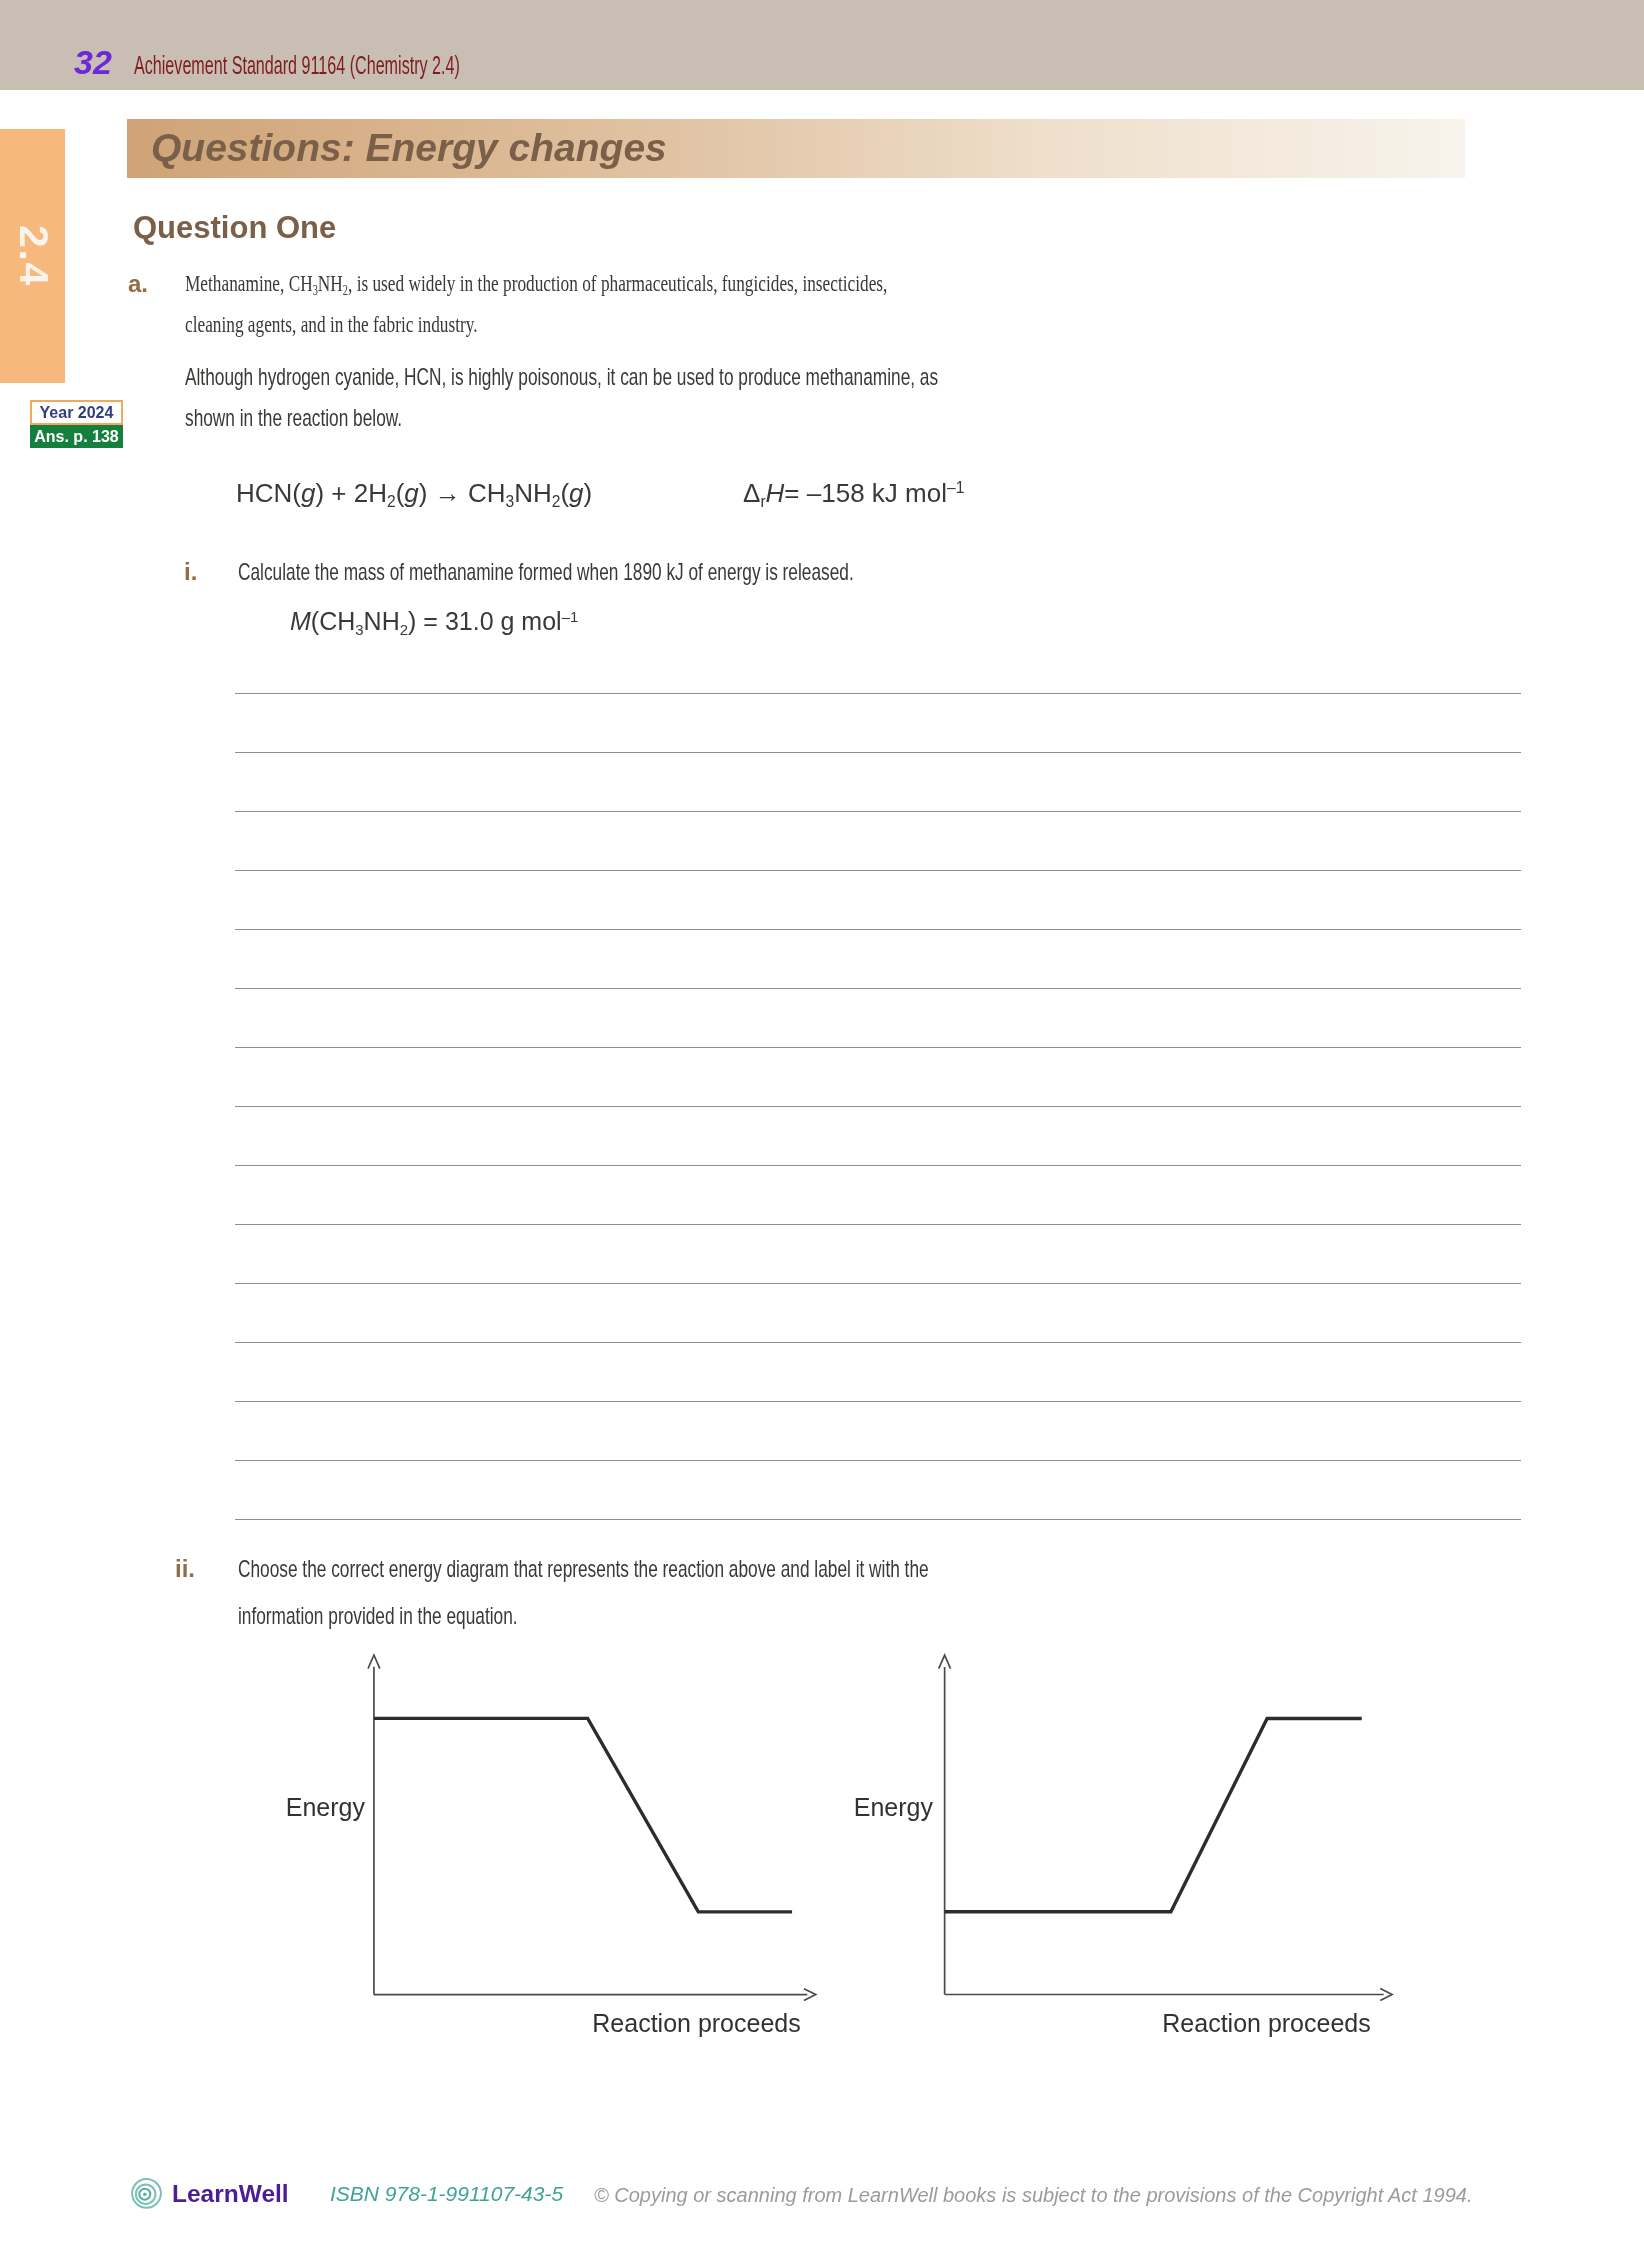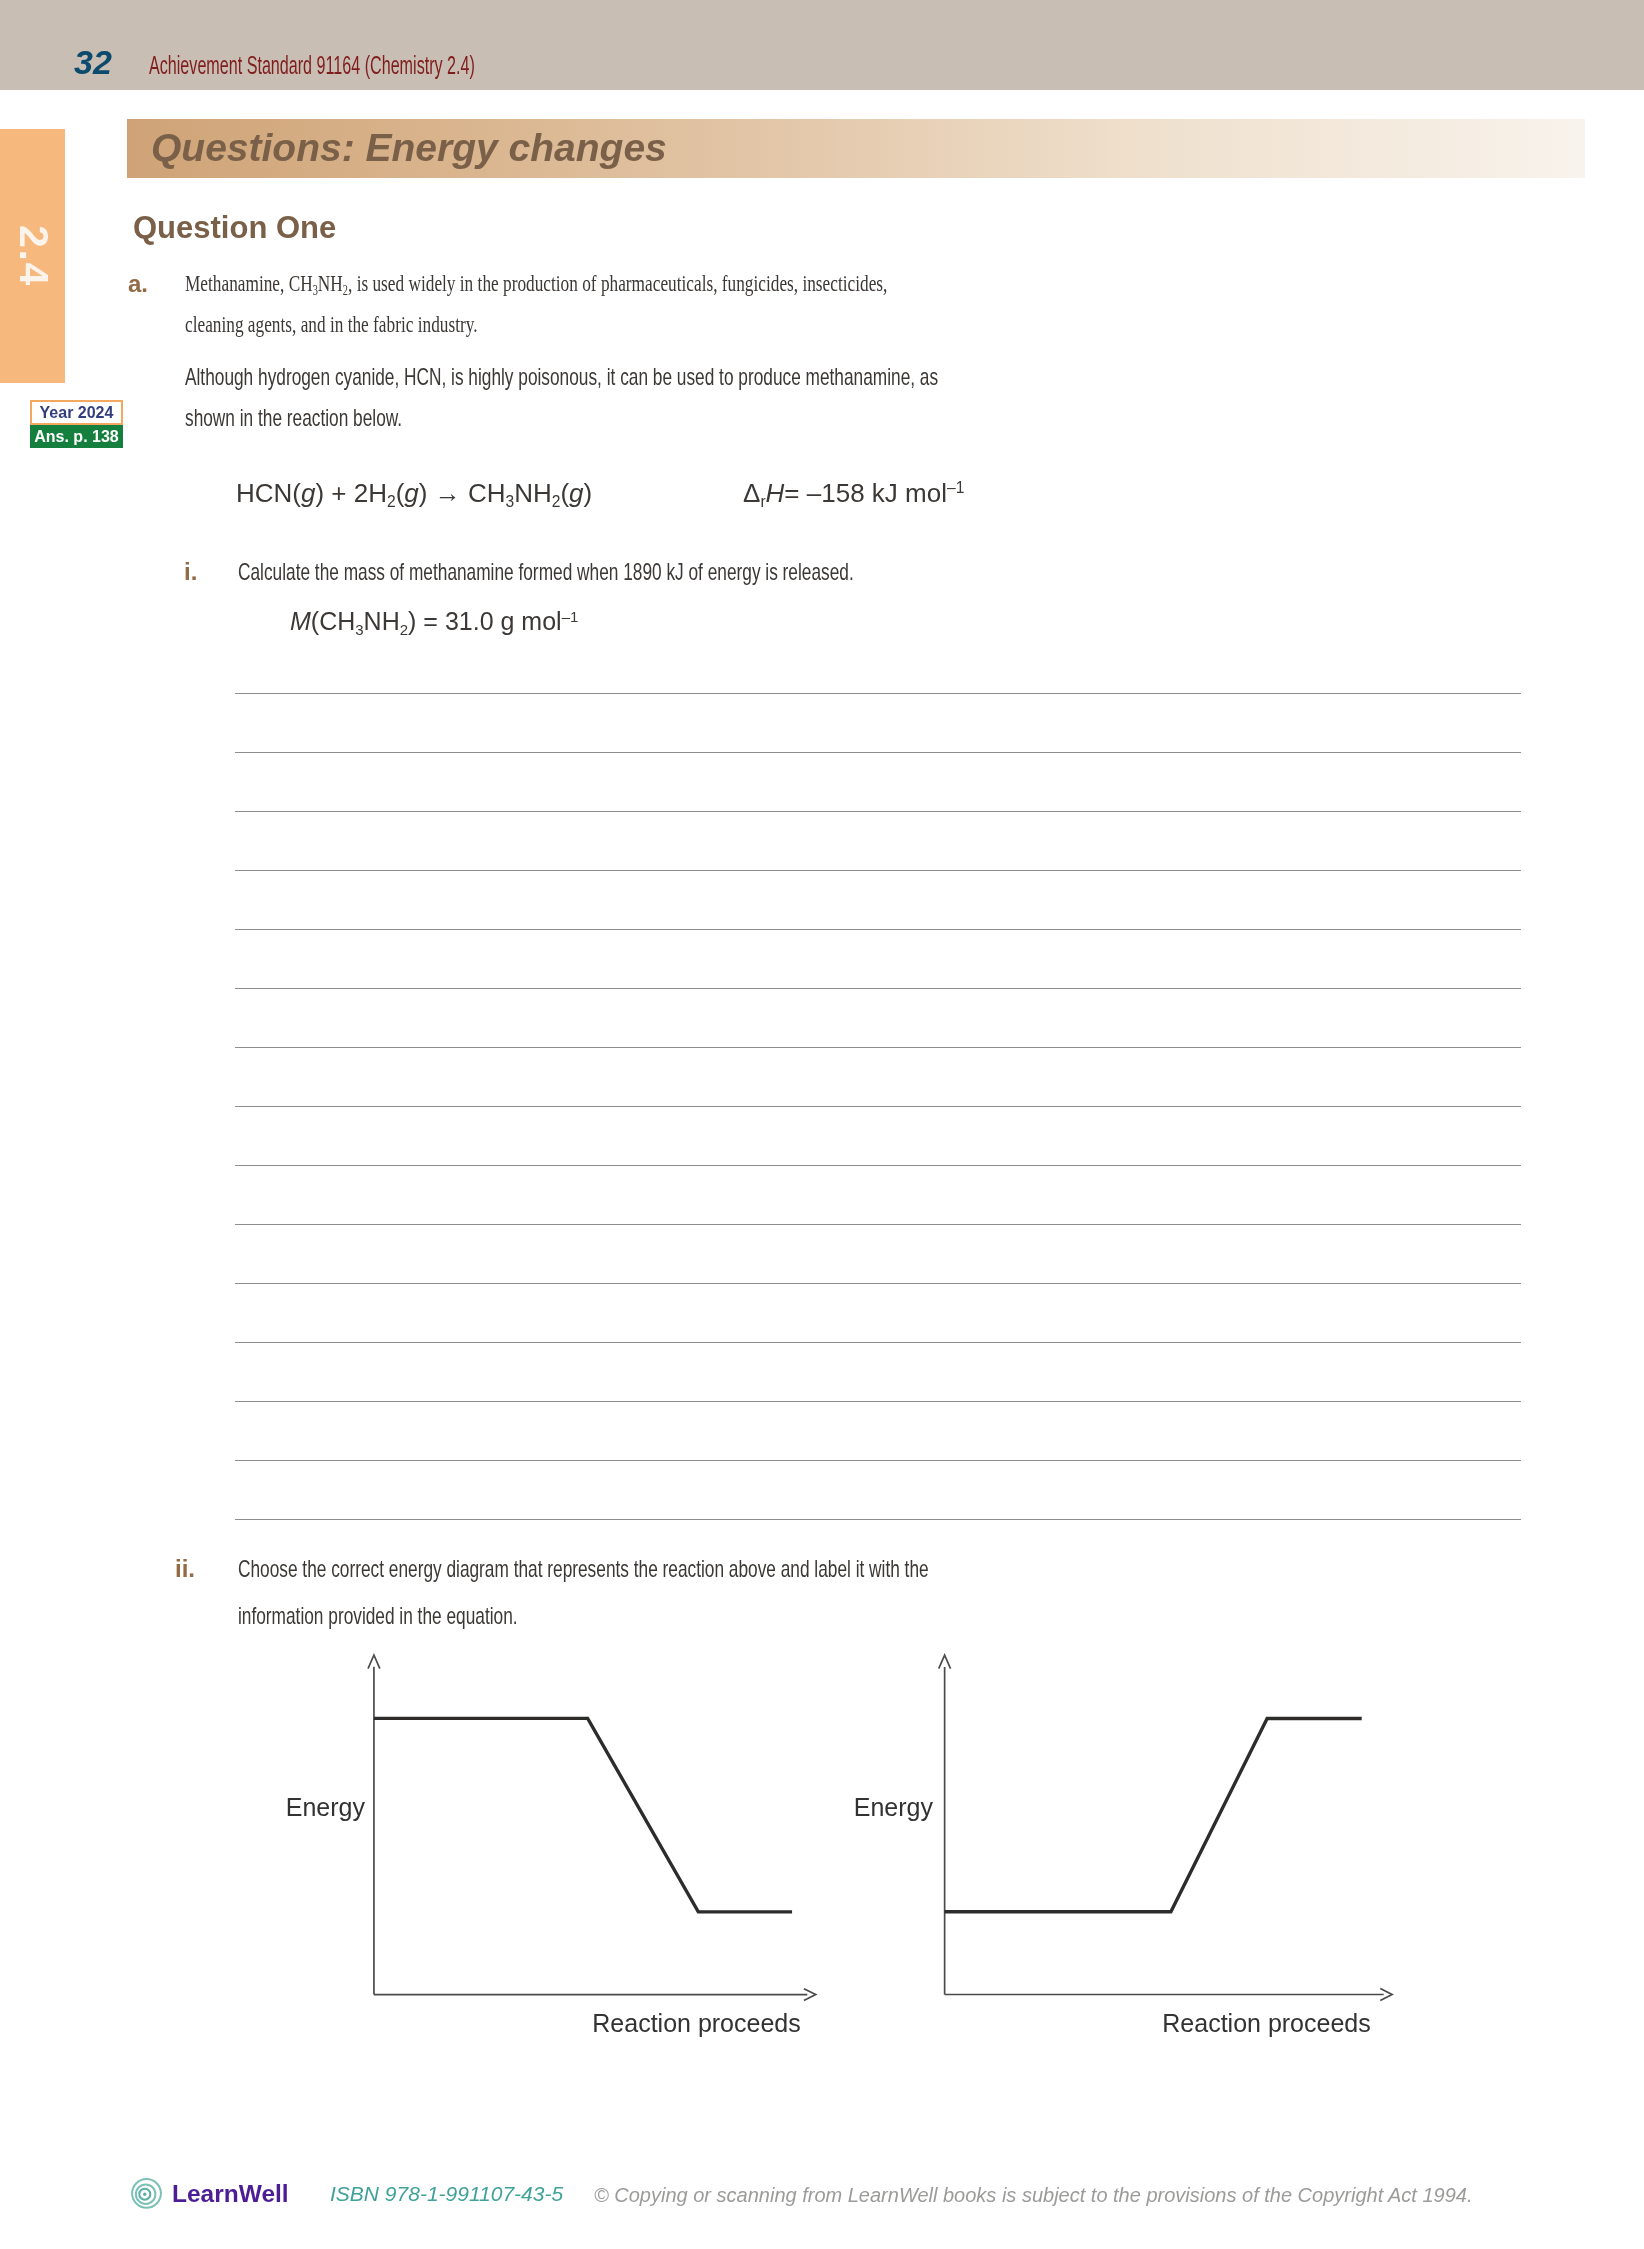--- a/index.html
+++ b/index.html
@@ -2,39 +2,39 @@
 <html style="font-size:13.5px"><head>
 <meta charset="utf-8">
 <style>
   html,body{margin:0;padding:0;background:#ffffff;}
   .page{position:relative;width:1644px;height:2250px;background:#ffffff;overflow:hidden;
         font-family:"Liberation Sans","DejaVu Sans",sans-serif;color:#3c3835;}
 
   
   .top-band{position:absolute;left:0;top:0;width:1644px;height:90px;background:#c9beb3;}
   .top-band-inner{position:absolute;left:74px;bottom:8.4px;white-space:nowrap;}
-  .page-num{font-size:34px;font-weight:bold;font-style:italic;color:#0c4a6e;margin-right:37px;}
+  .page-num{font-size:34px;font-weight:bold;font-style:italic;color:#6d28d9;margin-right:22px;}
   .page-header-title{font-size:26px;color:#7f1d1d;}
 
   
   .sx62{display:inline-block;transform:scaleX(.62);transform-origin:left bottom;white-space:nowrap;}
   .sx72{display:inline-block;transform:scaleX(.72);transform-origin:left top;white-space:nowrap;}
 
   
   .side-tab{position:absolute;left:0;top:129px;width:65px;height:254px;background:#f7b87d;}
   .side-tab-label{position:absolute;left:50%;top:50%;transform:translate(-50%,-50%) rotate(90deg);
                   color:#faf4ec;font-size:41px;font-weight:bold;letter-spacing:1.7px;}
 
   
   .ref-badge{position:absolute;left:30px;top:400px;width:93px;font-weight:bold;font-size:16px;text-align:center;}
   .ref-badge .year{box-sizing:border-box;border:2.5px solid #f2a95f;background:#ffffff;color:#333f7d;padding:0 1.7px;line-height:21px;}
   .ref-badge .ans{background:#15803d;color:#ffffff;padding:0.8px 1.7px;line-height:21px;}
 
   
-  .banner{position:absolute;left:127px;top:119px;width:1458px;height:59px;
+  .banner{position:absolute;left:127px;top:119px;width:1338px;height:59px;
           background:linear-gradient(90deg,#cfa377 0%,#d9b48d 22%,#e3c7a9 45%,#efe0cd 70%,#f8f3ec 100%);}
   .banner-title{position:absolute;left:24px;top:6.8px;font-size:39px;font-weight:bold;font-style:italic;color:#7a6048;}
 
   .q-heading{position:absolute;left:133px;top:210px;font-size:31px;font-weight:bold;color:#7a6048;}
 
   .marker{position:absolute;font-size:24px;font-weight:bold;color:#936b45;}
   .bodyline{height:41px;font-size:24px;color:#3c3835;}
 
   .para{position:absolute;}
   .eq{position:absolute;font-size:26px;color:#3c3835;white-space:nowrap;}

